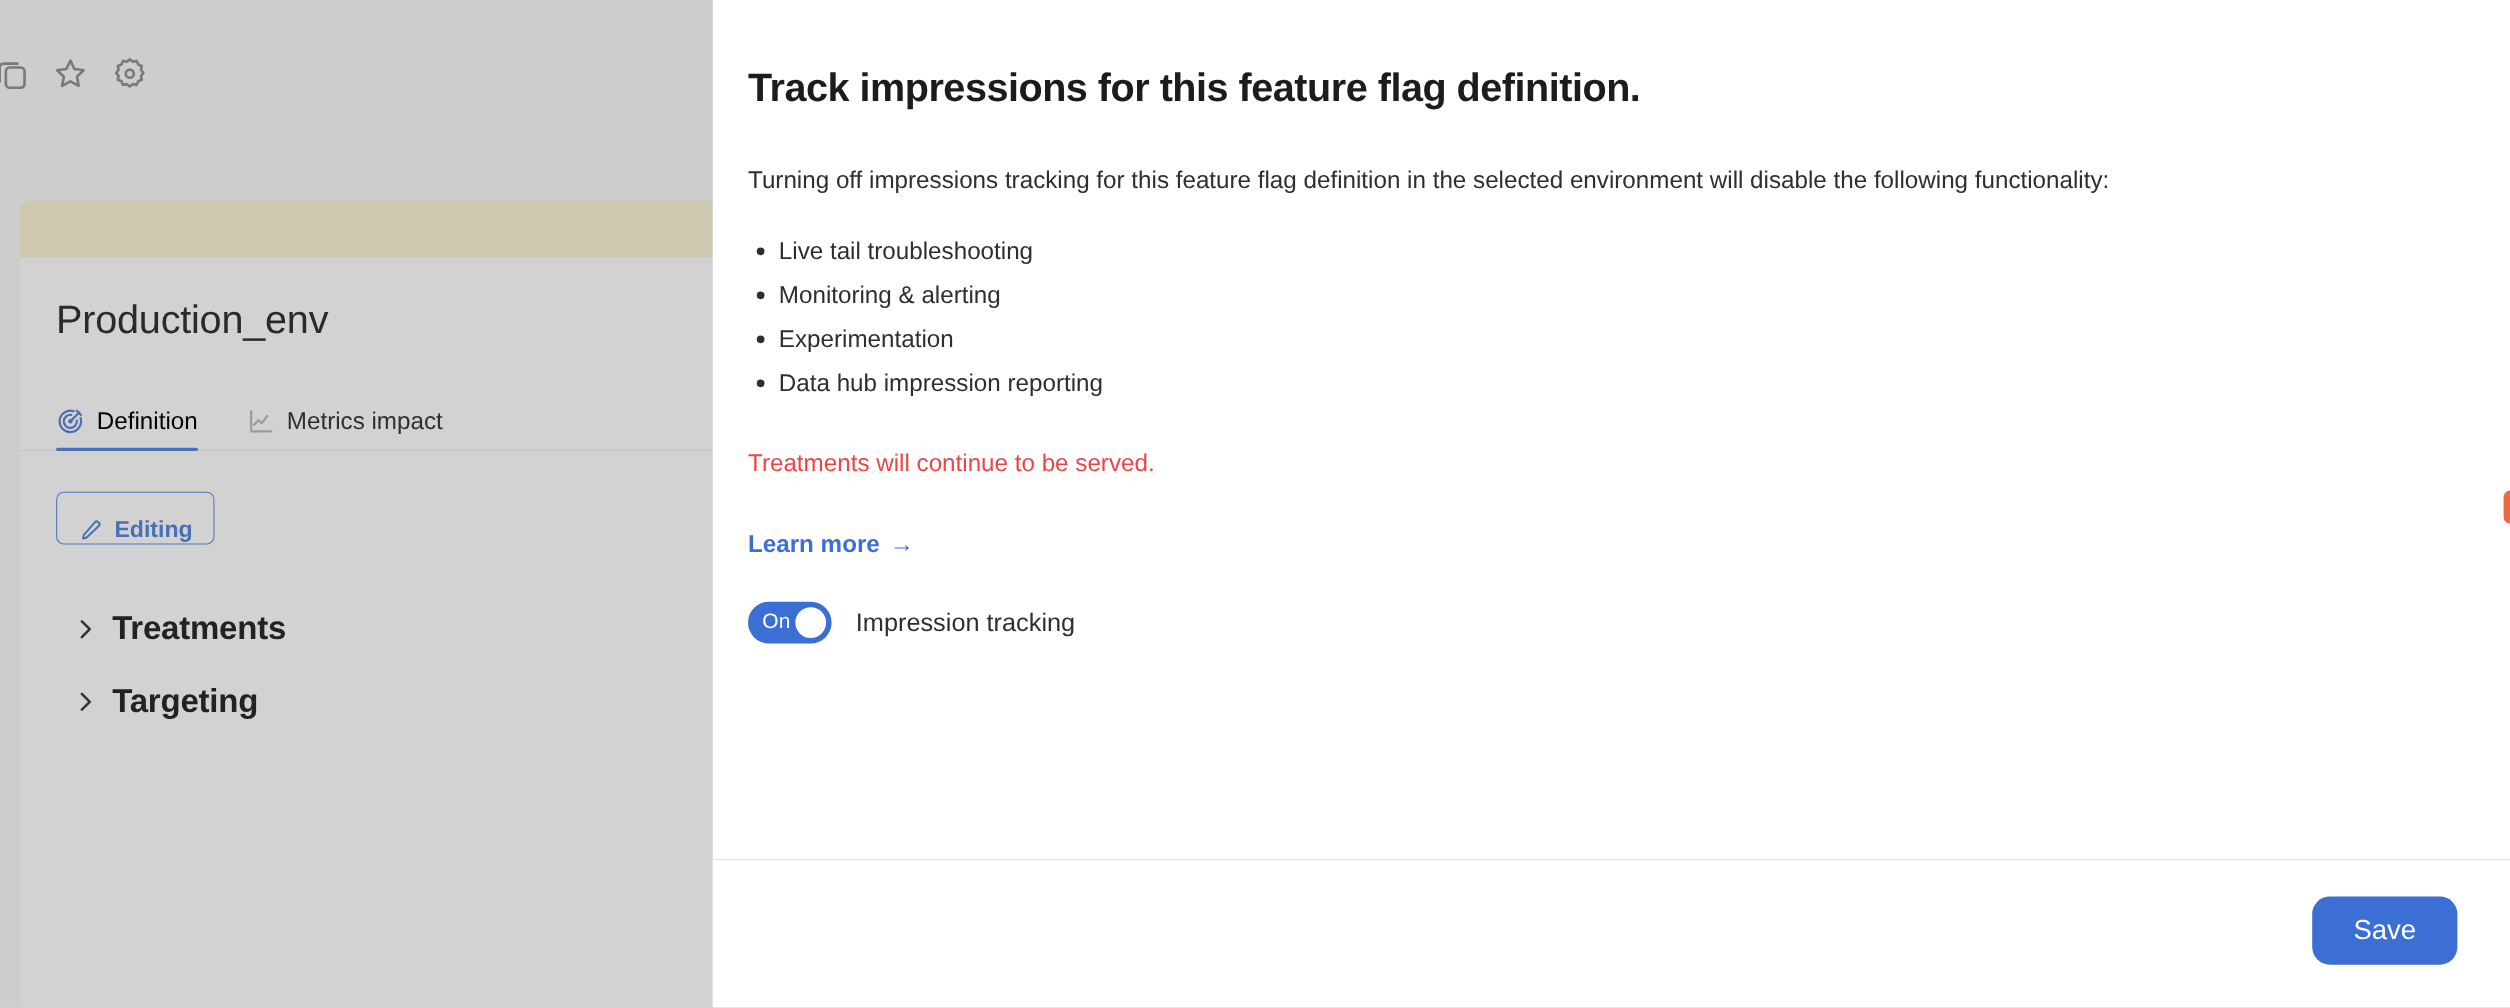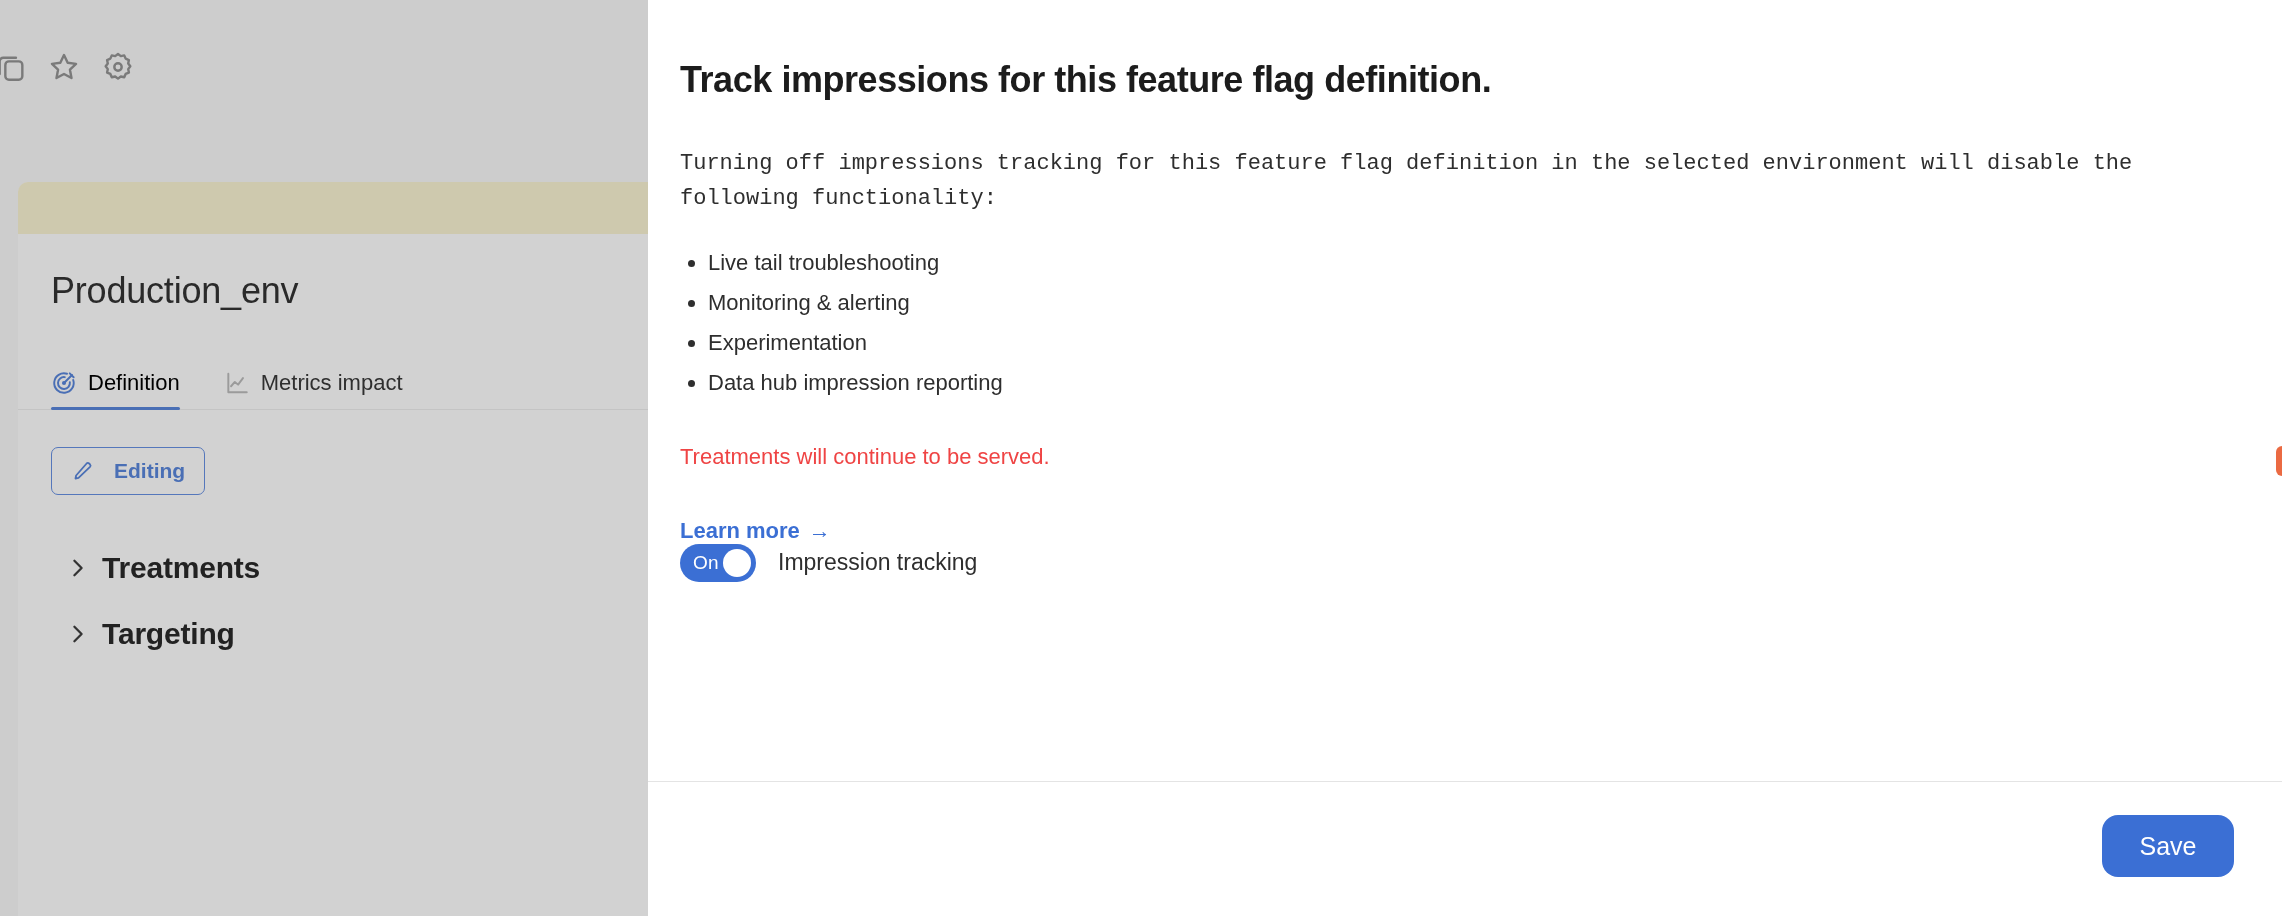--- a/index.html
+++ b/index.html
@@ -87,22 +87,22 @@
     position: absolute;
     left: 0; right: 0; bottom: -1px;
     height: 3px;
     background: #4a6fb5;
     border-radius: 2px;
   }
 
   .editing-btn {
     margin: 37px 0 0 33px;
     display: inline-flex;
-    align-items: center;
-    gap: 19px;
+    align-items: flex-end;
+    gap: 9px;
     height: 48px;
     padding: 0 19px;
     border: 1.6px solid #5577bb;
     border-radius: 7px;
     background: transparent;
     color: #4a6fb5;
     font-size: 21px;
     font-weight: 700;
     font-family: "Liberation Sans", sans-serif;
     cursor: pointer;
@@ -152,21 +152,20 @@
     letter-spacing: -0.45px;
     line-height: 1.25;
   }
 
   .panel-para {
     margin-top: 44px;
     font-size: 22px;
     line-height: 1.6;
     color: #2e2e2e;
     max-width: 1500px;
-    font-family: Liberation Mono, monospace;
   }
 
   .panel-list {
     margin-top: 27px;
     padding-left: 28px;
     list-style: disc;
   }
   .panel-list li {
     font-size: 22px;
     line-height: 1.82;
@@ -189,20 +188,21 @@
     color: #3b6fd4;
     text-decoration: none;
     cursor: pointer;
   }
   .learn-more .arrow { font-size: 22px; font-weight: 400; }
 
   .toggle-row {
     display: flex;
     align-items: center;
     gap: 22px;
+    margin-top: 39px;
   }
   .toggle {
     position: relative;
     width: 76px; height: 38px;
     border-radius: 19px;
     background: #3b6fd4;
     display: flex;
     align-items: center;
     cursor: pointer;
     flex-shrink: 0;

